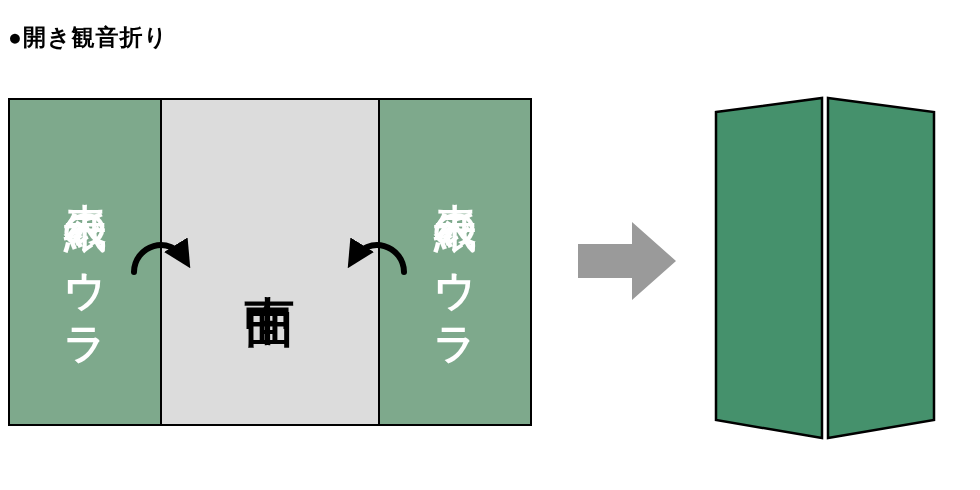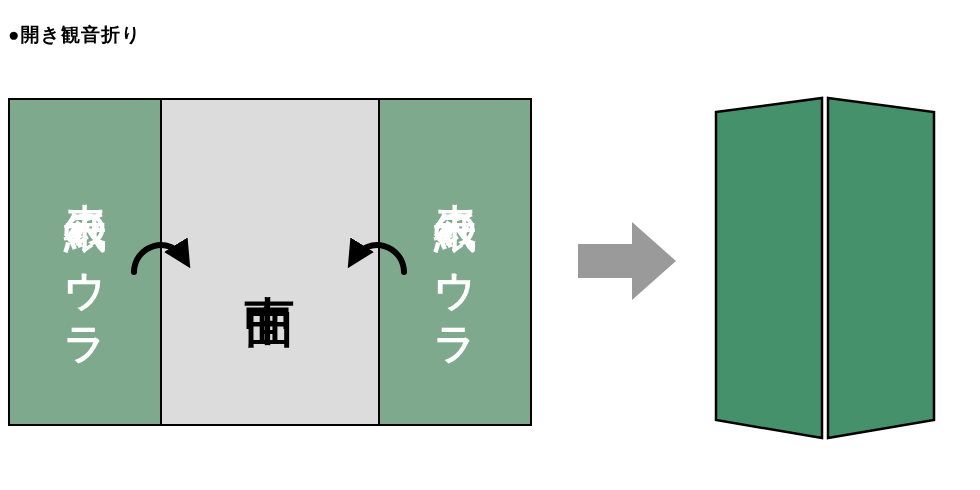--- a/index.html
+++ b/index.html
@@ -13,21 +13,21 @@
   }
   .stage {
     position: relative;
     width: 980px;
     height: 490px;
   }
   .title {
     position: absolute;
     left: 8px;
     top: 22px;
-    font-size: 19px;
+    font-size: 23px;
     font-weight: bold;
     color: var(--text-black, #000);
     letter-spacing: 1px;
     white-space: nowrap;
   }
   
   .panel {
     position: absolute;
     box-sizing: border-box;
     border: 2px solid var(--outline, #000);

